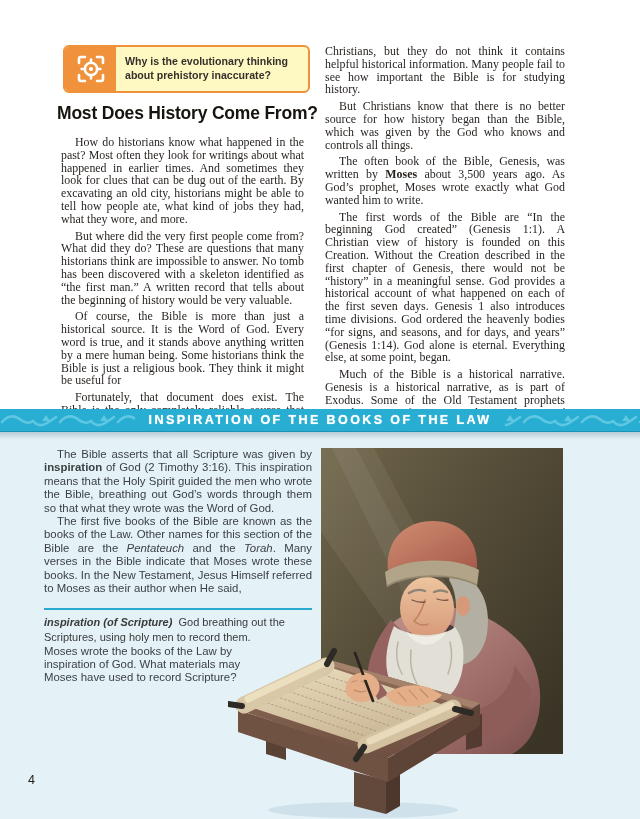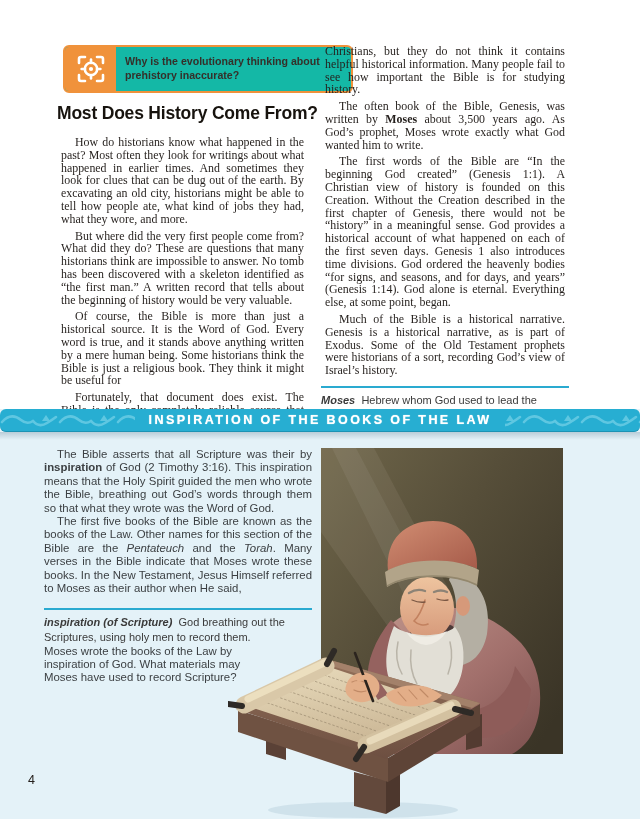--- a/index.html
+++ b/index.html
@@ -3,22 +3,22 @@
 <meta charset="utf-8">
 <style>
   html,body{margin:0;padding:0;}
   body{
     width:640px;height:819px;position:relative;background:#ffffff;overflow:hidden;
     font-family:"Liberation Serif", serif;
     -webkit-font-smoothing:antialiased;
   }
   
   .callout{
-    position:absolute;left:63px;top:45px;width:290px;height:48px;
-    background:#14b8a6;border:2px solid #f0923b;border-radius:6px;
+    position:absolute;left:63px;top:45px;width:247px;height:48px;
+    background:#fef9c3;border:2px solid #f0923b;border-radius:6px;
     display:flex;box-sizing:border-box;overflow:hidden;
   }
   .callout-iconblock{
     width:51px;flex:0 0 51px;background:#f0923b;display:flex;align-items:center;justify-content:center;
   }
   .callout-q{
     flex:1;display:flex;align-items:center;padding:4px 9px;
     font-family:"Liberation Sans",sans-serif;font-weight:bold;font-size:10.6px;line-height:1.32;color:#35302a;
   }
   
@@ -36,21 +36,21 @@
     border-top:2px solid #2aaad0;margin-top:9px;padding-top:5px;
     font-family:"Liberation Sans",sans-serif;font-size:11px;line-height:1.32;color:#3a3a3a;text-align:left;text-indent:0;
   }
   .defbox .term{font-weight:bold;font-style:italic;}
   
   .feature{
     position:absolute;left:0;top:409px;width:640px;height:410px;background:#e4f2f8;
   }
   .banner{
     position:absolute;left:0;top:0;width:640px;height:22px;background:#27aed2;
-    display:flex;align-items:center;justify-content:center;border-bottom:1px solid #1b93b4;border-radius:6px;
+    display:flex;align-items:center;justify-content:center;border-bottom:1px solid #1b93b4;
   }
   .banner::after{
     content:"";position:absolute;left:0;top:23px;width:100%;height:8px;
     background:linear-gradient(#b9cdd8,rgba(228,242,248,0));
   }
   .banner .wave{position:absolute;left:0;top:0;width:100%;height:22px;opacity:.55;}
   .banner-title{
     position:relative;background:#27aed2;padding:0 14px;
     font-family:"Liberation Sans",sans-serif;font-weight:bold;font-size:12.5px;letter-spacing:2.4px;color:#ffffff;
     text-shadow:0 0 1px rgba(255,255,255,.85);white-space:nowrap;
@@ -97,20 +97,21 @@
 
 <div class="col col-left">
   <p>How do historians know what happened in the past? Most often they look for writings about what happened in earlier times. And sometimes they look for clues that can be dug out of the earth. By excavating an old city, historians might be able to tell how people ate, what kind of jobs they had, what they wore, and more.</p>
   <p>But where did the very first people come from? What did they do? These are questions that many historians think are impossible to answer. No tomb has been discovered with a skeleton identified as “the first man.” A written record that tells about the beginning of history would be very valuable.</p>
   <p>Of course, the Bible is more than just a historical source. It is the Word of God. Every word is true, and it stands above anything written by a mere human being. Some historians think the Bible is just a religious book. They think it might be useful for</p>
   <p>Fortunately, that document does exist. The Bible is the only completely reliable source that reveals how history began.</p>
 </div>
 
 <div class="col col-right">
   <p class="noindent">Christians, but they do not think it contains helpful historical information. Many people fail to see how important the Bible is for studying history.</p>
+  <p>But Christians know that there is no better source for how history began than the Bible, which was given by the God who knows and controls all things.</p>
   <p><span>The often book of the Bible, Genesis, was written by </span><span class="bold">Moses</span><span> about 3,500 years ago. As God’s prophet, Moses wrote exactly what God wanted him to write.</span></p>
   <p>The first words of the Bible are “In the beginning God created” (Genesis 1:1). A Christian view of history is founded on this Creation. Without the Creation described in the first chapter of Genesis, there would not be “history” in a meaningful sense. God provides a historical account of what happened on each of the first seven days. Genesis 1 also introduces time divisions. God ordered the heavenly bodies “for signs, and seasons, and for days, and years” (Genesis 1:14). God alone is eternal. Everything else, at some point, began.</p>
   <p>Much of the Bible is a historical narrative. Genesis is a historical narrative, as is part of Exodus. Some of the Old Testament prophets were historians of a sort, recording God’s view of Israel’s history.</p>
   <div class="defbox">
     <span class="term">Moses</span>&nbsp;&nbsp;<span>Hebrew whom God used to lead the Israelites out of slavery; wrote the first five books of the Bible.</span>
   </div>
 </div>
 
 <div class="feature">
   <div class="banner">
@@ -121,21 +122,21 @@
           <path d="M33,12 q6,7 14,2 q5,-3 9,-6" stroke="#8edcef" stroke-width="2.6" fill="none" stroke-linecap="round"></path>
           <path d="M46,6 l4,6 l-8,0 z" fill="#8edcef"></path>
         </pattern>
       </defs>
       <rect x="0" y="0" width="100%" height="22" fill="url(#wv)"></rect>
     </svg>
     <span class="banner-title">INSPIRATION OF THE BOOKS OF THE LAW</span>
   </div>
 
   <div class="f-col">
-    <p><span>The Bible asserts that all Scripture was their by </span><span class="bold">inspiration</span><span> of God (2 Timothy 3:16). This inspiration means that the Holy Spirit guided the men who wrote the Bible, breathing out God’s words through them so that what they wrote was the Word of God.</span></p>
+    <p><span>The Bible asserts that all Scripture was given by </span><span class="bold">inspiration</span><span> of God (2 Timothy 3:16). This inspiration means that the Holy Spirit guided the men who wrote the Bible, breathing out God’s words through them so that what they wrote was the Word of God.</span></p>
     <p><span>The first five books of the Bible are known as the books of the Law. Other names for this section of the Bible are the </span><span class="ital">Pentateuch</span><span> and the </span><span class="ital">Torah</span><span>. Many verses in the Bible indicate that Moses wrote these books. In the New Testament, Jesus Himself referred to Moses as their author when He said,</span></p>
     <div class="defbox f-defbox">
       <span class="term">inspiration (of Scripture)</span>&nbsp;&nbsp;<span>God breathing out the Scriptures, using holy men to record them.</span>
     </div>
     <p class="f-caption">Moses wrote the books of the Law by inspiration of God. What materials may Moses have used to record Scripture?</p>
   </div>
 </div>
 
 <svg class="illus" viewBox="0 0 356 377" aria-hidden="true">
   <defs>

